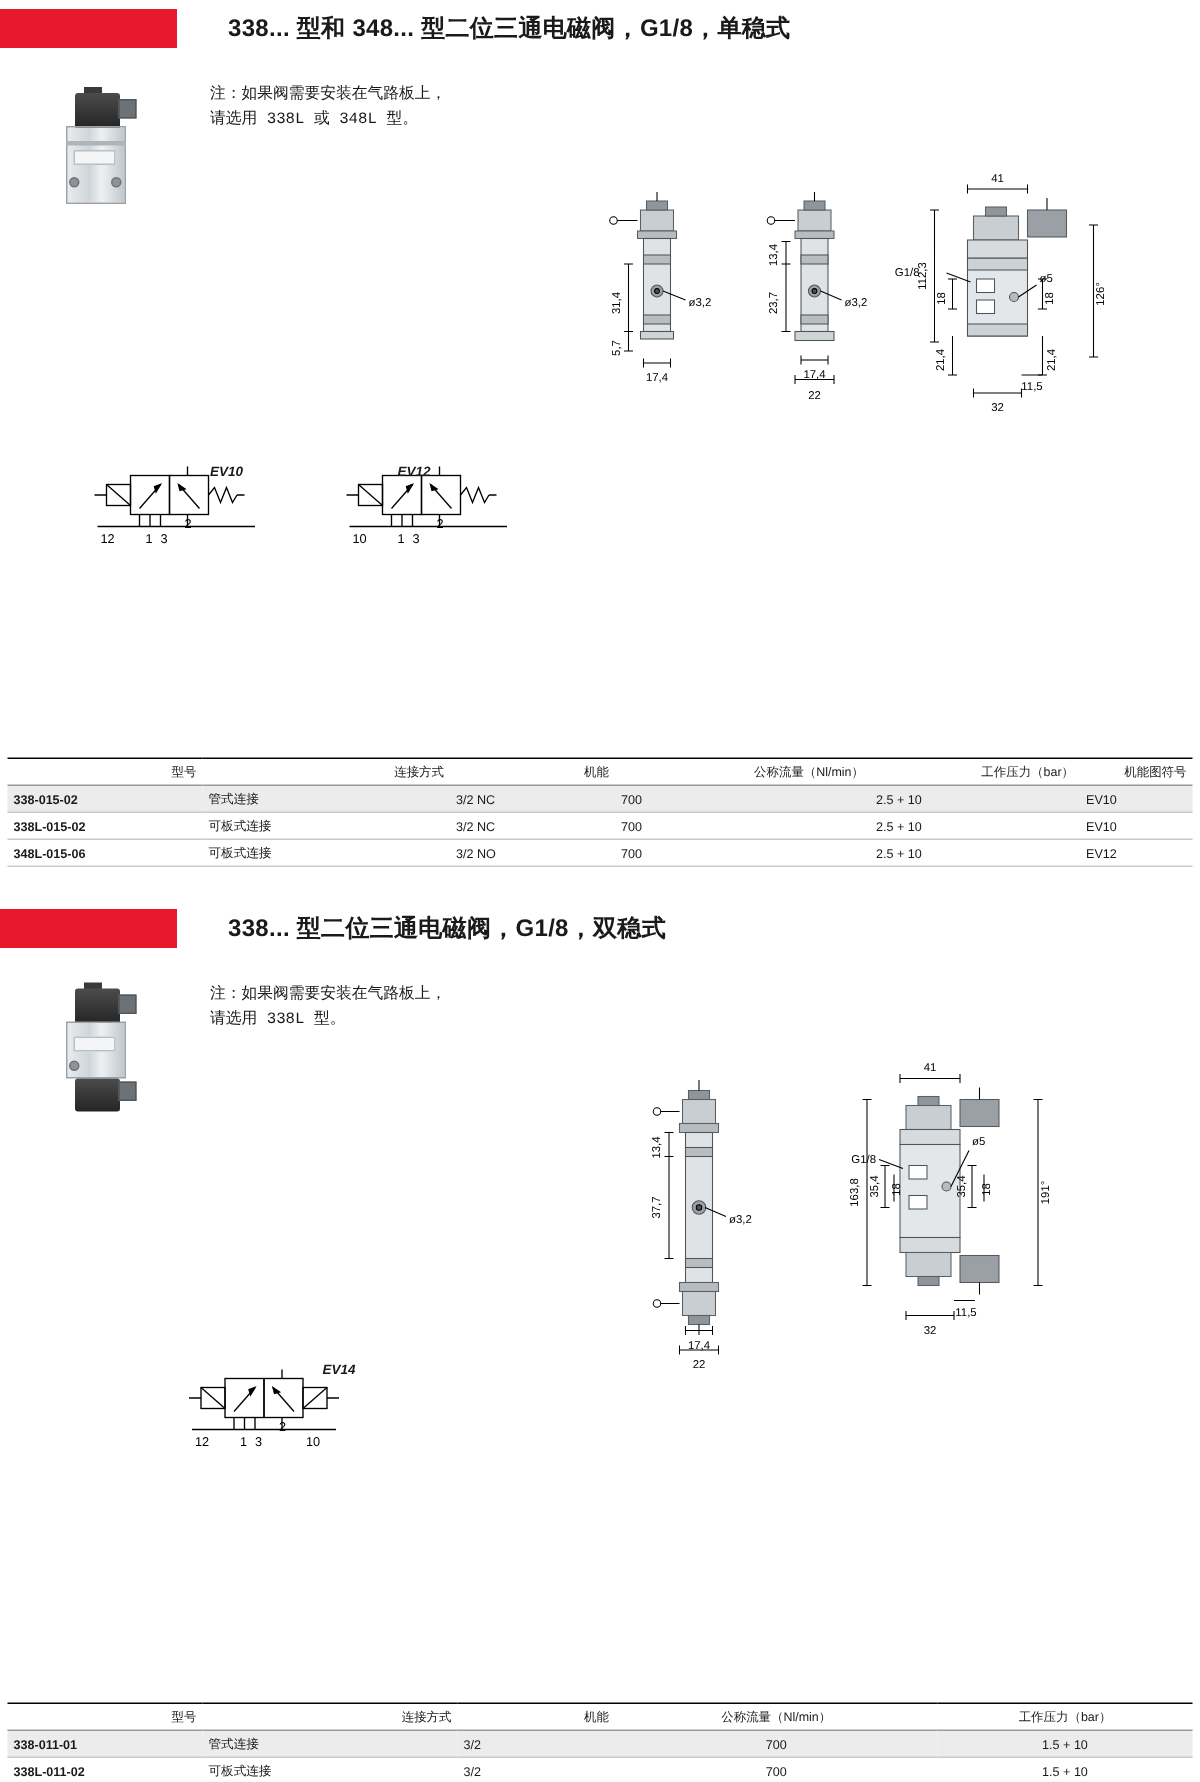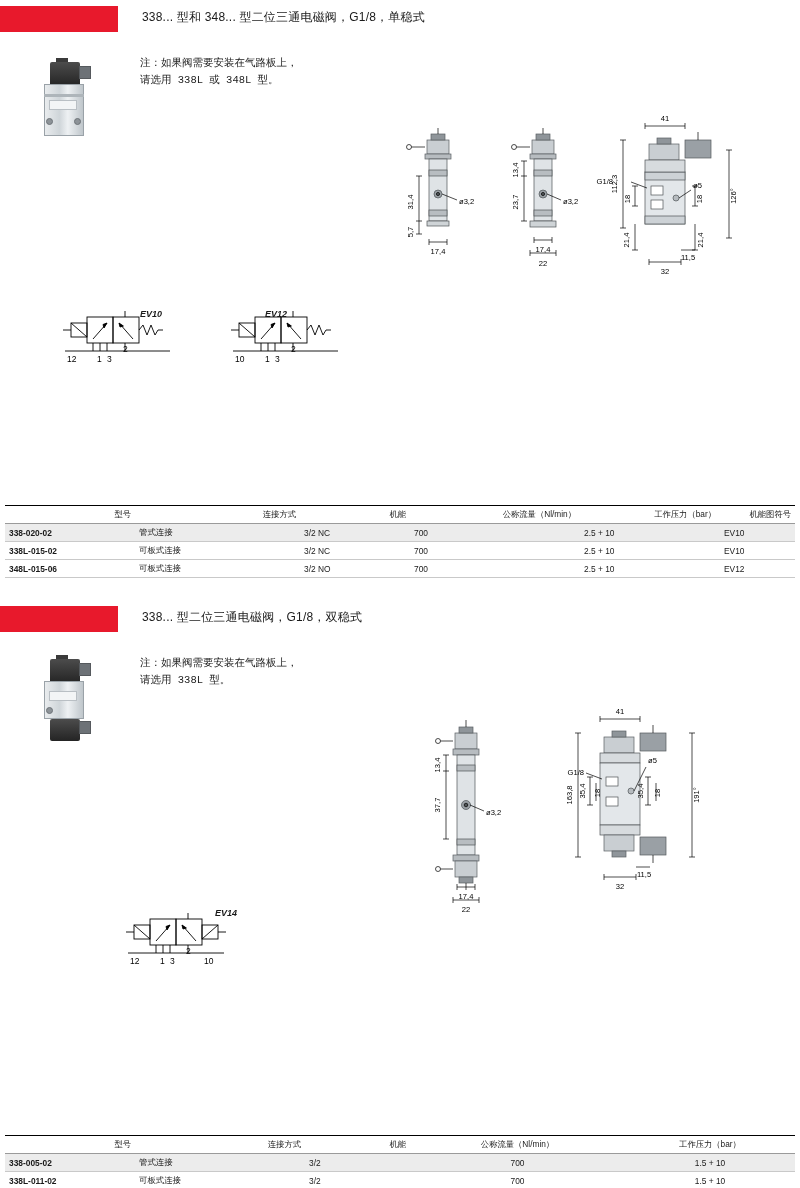--- a/index.html
+++ b/index.html
@@ -20,23 +20,23 @@
     height: 34px;
   }
   .red-bar {
     position: absolute;
     left: 0; top: 6px;
     width: 118px; height: 26px;
     background: #e8192c;
   }
   .sec-title {
     position: absolute;
-    left: 142px; top: 9px;
-    font-size: 12px;
-    font-weight: normal;
+    left: 152px; top: 9px;
+    font-size: 16px;
+    font-weight: bold;
     letter-spacing: .2px;
   }
 
   
   .note {
     position: absolute;
     font-size: 10.5px;
     line-height: 17px;
     font-family: Liberation Mono, monospace;
   }
@@ -381,21 +381,21 @@
       <th>型号</th>
       <th>连接方式</th>
       <th>机能</th>
       <th>公称流量（Nl/min）</th>
       <th>工作压力（bar）</th>
       <th>机能图符号</th>
     </tr>
   </thead>
   <tbody>
     <tr class="shade">
-      <td class="model">338-020-02</td>
+      <td class="model">338-015-02</td>
       <td>管式连接</td>
       <td>3/2 NC</td>
       <td>700</td>
       <td>2.5 + 10</td>
       <td>EV10</td>
     </tr>
     <tr>
       <td class="model">338L-015-02</td>
       <td>可板式连接</td>
       <td>3/2 NC</td>
@@ -595,21 +595,21 @@
     <tr>
       <th>型号</th>
       <th>连接方式</th>
       <th>机能</th>
       <th style="text-align:center;">公称流量（Nl/min）</th>
       <th style="text-align:center;">工作压力（bar）</th>
     </tr>
   </thead>
   <tbody>
     <tr class="shade">
-      <td class="model">338-005-02</td>
+      <td class="model">338-011-01</td>
       <td>管式连接</td>
       <td>3/2</td>
       <td style="text-align:center;">700</td>
       <td style="text-align:center;">1.5 + 10</td>
     </tr>
     <tr>
       <td class="model">338L-011-02</td>
       <td>可板式连接</td>
       <td>3/2</td>
       <td style="text-align:center;">700</td>

